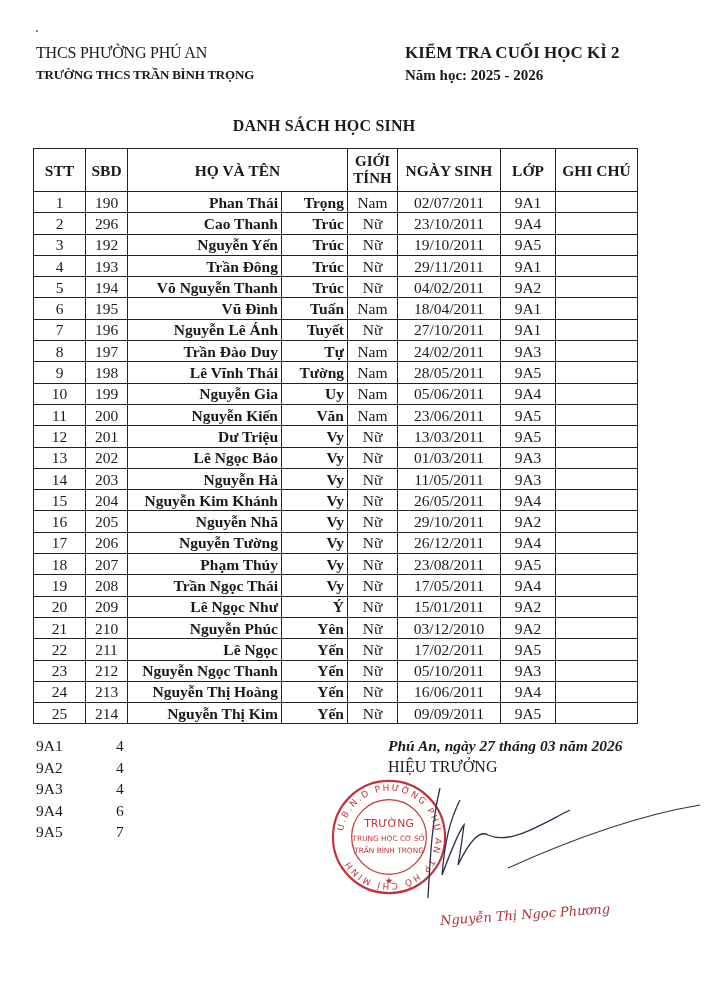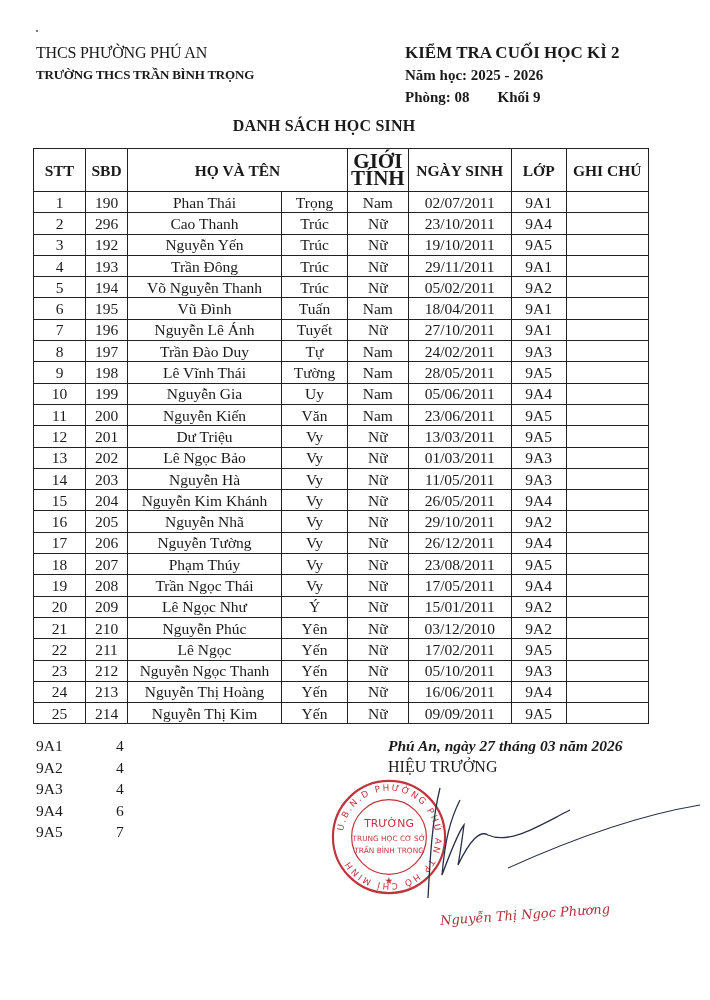--- a/index.html
+++ b/index.html
@@ -13,23 +13,23 @@
   .hdr-right .r1 { font-size: 17px; line-height: 22px; font-weight: bold; }
   .hdr-right .r2 { font-size: 15px; line-height: 22px; font-weight: bold; }
   .hdr-right .r3 { font-size: 15px; line-height: 22px; font-weight: bold; }
   .hdr-right .r3 span.khoi { margin-left: 28px; }
   .title { position: absolute; left: 0; width: 648px; top: 117px; text-align: center;
            font-size: 16px; font-weight: bold; letter-spacing: 0.2px; }
   table.list { position: absolute; left: 33px; top: 148px; border-collapse: collapse;
                font-size: 15.5px; }
   table.list th, table.list td { border: 1.5px solid #222; padding: 0 3px; height: 20.3px; line-height: 19px; }
   table.list th { font-weight: bold; height: 42px; font-size: 15.5px; }
-  table.list th.g { line-height: 17px; font-size: 21px; }
+  table.list th.g { line-height: 17px; font-size: 15px; }
   td.c { text-align: center; }
-  td.l { text-align: center; }
+  td.l { text-align: right; font-weight: bold; }
   col.stt { width: 52px; } col.sbd { width: 42px; } col.ho { width: 154px; } col.ten { width: 66px; }
   col.gt { width: 50px; } col.ns { width: 103px; } col.lop { width: 55px; } col.gc { width: 82px; }
   .summary { position: absolute; left: 36px; top: 735px; font-size: 15.5px; }
   .summary .row { display: flex; height: 21.5px; line-height: 21.5px; }
   .summary .row .cls { width: 80px; }
   .sign { position: absolute; left: 388px; width: 260px; top: 735px; }
   .sign .date { font-size: 15.5px; font-weight: bold; font-style: italic; line-height: 21px; }
   .sign .role { font-size: 16px; font-weight: normal; line-height: 22px; }
   .stamp { position: absolute; left: 330px; top: 778px; width: 118px; height: 118px; }
   .signature { position: absolute; left: 420px; top: 780px; width: 300px; height: 120px; }
@@ -43,23 +43,20 @@
 <div class="dot" style="left:36px;top:30px;"></div>
 
 <div class="hdr-left">
   <div class="l1">THCS PHƯỜNG PHÚ AN</div>
   <div class="l2">TRƯỜNG THCS TRẦN BÌNH TRỌNG</div>
 </div>
 
 <div class="hdr-right">
   <div class="r1">KIỂM TRA CUỐI HỌC KÌ 2</div>
   <div class="r2">Năm học: 2025 - 2026</div>
-  <div class="r3">
-    <span>Phòng: 08</span><span class="khoi">Khối 9</span>
-  </div>
 </div>
 
 <div class="title">DANH SÁCH HỌC SINH</div>
 
 <table class="list">
   <colgroup>
     <col class="stt">
       <col class="sbd">
       <col class="ho">
       <col class="ten">
@@ -122,21 +119,21 @@
         <td class="c">29/11/2011</td>
         <td class="c">9A1</td>
         <td class="c"></td>
       </tr>
       <tr>
         <td class="c">5</td>
         <td class="c">194</td>
         <td class="l">Võ Nguyễn Thanh</td>
         <td class="l">Trúc</td>
         <td class="c">Nữ</td>
-        <td class="c">05/02/2011</td>
+        <td class="c">04/02/2011</td>
         <td class="c">9A2</td>
         <td class="c"></td>
       </tr>
       <tr>
         <td class="c">6</td>
         <td class="c">195</td>
         <td class="l">Vũ Đình</td>
         <td class="l">Tuấn</td>
         <td class="c">Nam</td>
         <td class="c">18/04/2011</td>

